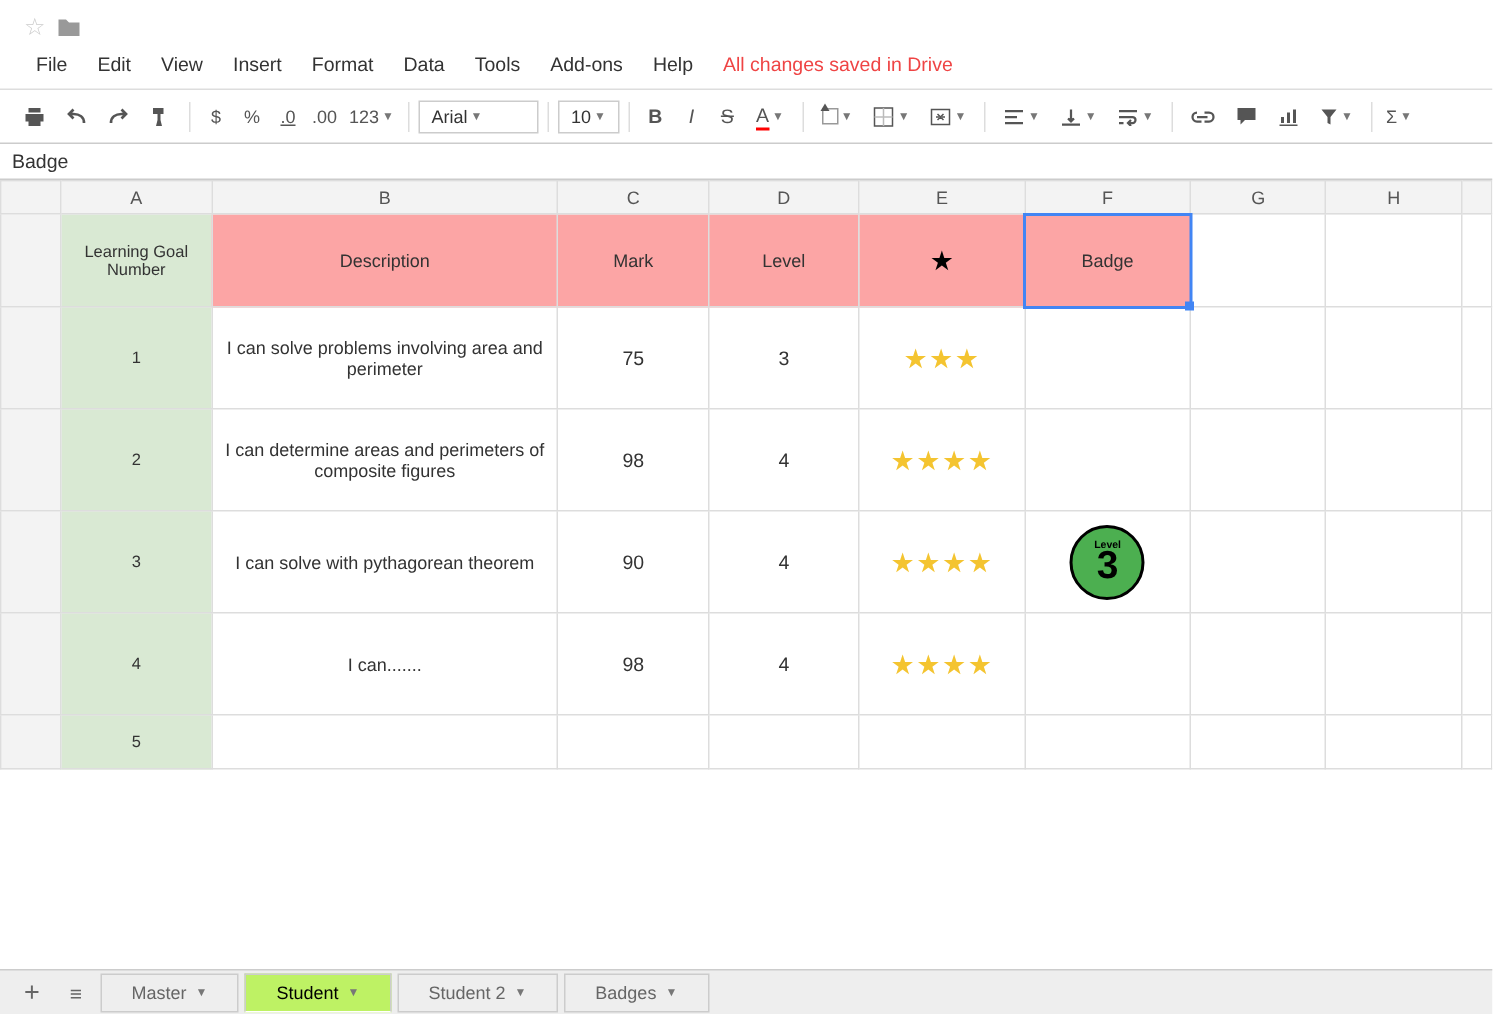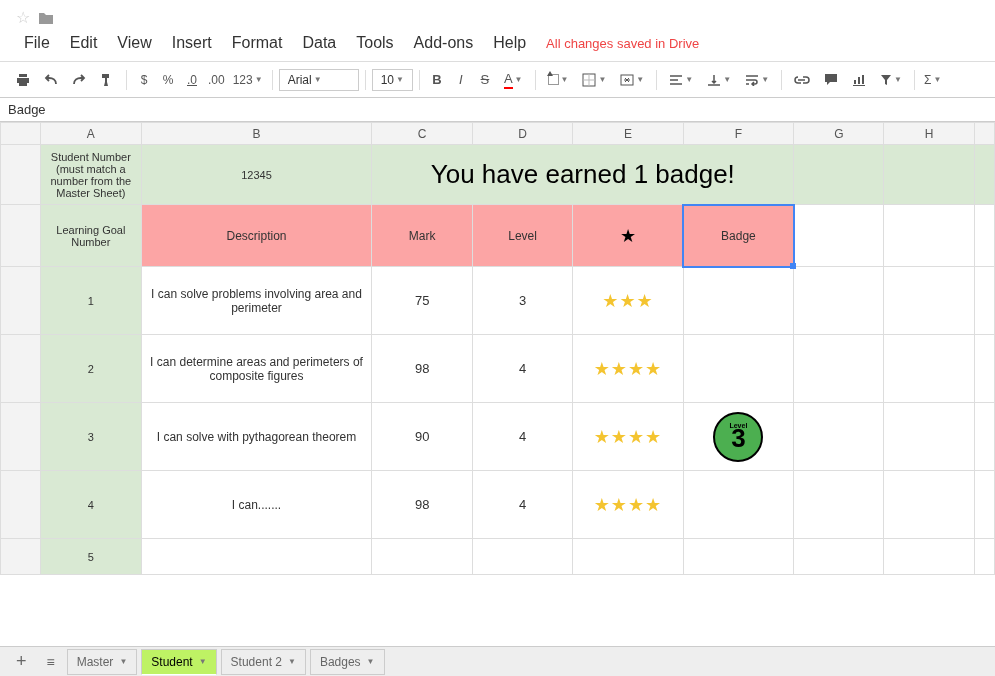--- a/index.html
+++ b/index.html
@@ -6,21 +6,21 @@
 body { font-family: Arial, sans-serif; font-size: 13px; color: #333; background: #fff; width: 995px; height: 676px; overflow: hidden; position: relative; }
 
 
 .title-bar { display: flex; align-items: center; padding: 8px 16px 2px; gap: 8px; }
 .doc-title { font-size: 18px; font-weight: 400; color: #333; }
 .star-btn { color: #ccc; font-size: 16px; cursor: pointer; }
 .folder-icon { color: #999; font-size: 16px; }
 
 
 .menu-bar { display: flex; align-items: center; padding: 2px 16px 6px; gap: 4px; border-bottom: 1px solid #ddd; }
-.menu-item { padding: 3px 8px; cursor: pointer; font-size: 16px; color: #333; }
+.menu-item { padding: 3px 8px; cursor: pointer; font-size: 13px; color: #333; }
 .save-status { color: #ef4444; font-size: 13px; margin-left: 8px; }
 
 
 .toolbar { display: flex; align-items: center; padding: 4px 10px; border-bottom: 1px solid #ccc; gap: 2px; min-height: 36px; }
 .tb-btn { padding: 4px 6px; cursor: pointer; display: flex; align-items: center; justify-content: center; min-width: 22px; height: 24px; color: #555; }
 .tb-sep { width: 1px; height: 20px; background: #ddd; margin: 0 4px; }
 .tb-text { font-size: 12px; color: #555; padding: 0 3px; }
 .tb-dd { font-size: 8px; color: #777; margin-left: 2px; }
 .font-sel { border: 1px solid #ccc; padding: 3px 8px; font-size: 12px; min-width: 80px; display: flex; justify-content: flex-start; align-items: center; }
 .fs-sel { border: 1px solid #ccc; padding: 3px 8px; font-size: 12px; min-width: 40px; display: flex; justify-content: space-between; align-items: center; }
@@ -67,21 +67,21 @@
 
 .badge-circle { width: 50px; height: 50px; border-radius: 50%; background: #4caf50; border: 2px solid #000; display: inline-flex; flex-direction: column; align-items: center; justify-content: center; position: relative; }
 .badge-lvl-txt { font-size: 7px; font-weight: bold; color: #000; margin-bottom: -4px; }
 .badge-num { font-size: 26px; font-weight: bold; color: #000; line-height: 1; }
 
 .selected { outline: 2px solid #4285f4; outline-offset: -1px; position: relative; }
 .selected::after { content:""; position:absolute; right:-3px; bottom:-3px; width:6px; height:6px; background:#4285f4; }
 
 
 .sheet-tabs { position: absolute; bottom: 0; left: 0; right: 0; height: 30px; background: #eee; border-top: 1px solid #ccc; display: flex; align-items: center; padding: 0 8px; gap: 4px; }
-.tab-btn { padding: 5px 9px; background: #eee; border: 1px solid #ccc; font-size: 12px; color: #666; cursor: pointer; display: flex; align-items: center; gap: 4px; }
+.tab-btn { padding: 5px 20px; background: #eee; border: 1px solid #ccc; font-size: 12px; color: #666; cursor: pointer; display: flex; align-items: center; gap: 4px; }
 .tab-btn.active { background: #bef264; color: #000; border-bottom: 1px solid #fff; }
 .tab-plus { font-size: 18px; color: #666; padding: 0 8px; cursor: pointer; }
 .tab-menu { font-size: 14px; color: #666; padding: 0 8px; cursor: pointer; }
 
 
 svg { display: block; }
 </style>
 </head>
 <body>
 
@@ -250,29 +250,20 @@
   <th>C</th>
   <th>D</th>
   <th>E</th>
   <th>F</th>
   <th>G</th>
   <th>H</th>
   <th></th>
 </tr>
 </thead>
 <tbody id="sheet-body">
-        <tr class="r1">
-          <td class="rowhdr"></td>
-          <td class="green-hdr">Student Number (must match a number from the Master Sheet)</td>
-          <td class="green-lt">12345</td>
-          <td class="green-lt big-banner" colspan="4">You have earned 1 badge!</td>
-          <td class="green-lt"></td>
-          <td class="green-lt"></td>
-          <td class="green-lt"></td>
-        </tr>
         <tr class="r2">
           <td class="rowhdr"></td>
           <td class="green-hdr">Learning Goal Number</td>
           <td class="yellow-lt">Description</td>
           <td class="yellow-lt">Mark</td>
           <td class="yellow-lt">Level</td>
           <td class="yellow-lt"><span class="star-black">★</span></td>
           <td class="yellow-lt selected">Badge</td>
           <td></td>
           <td></td>

